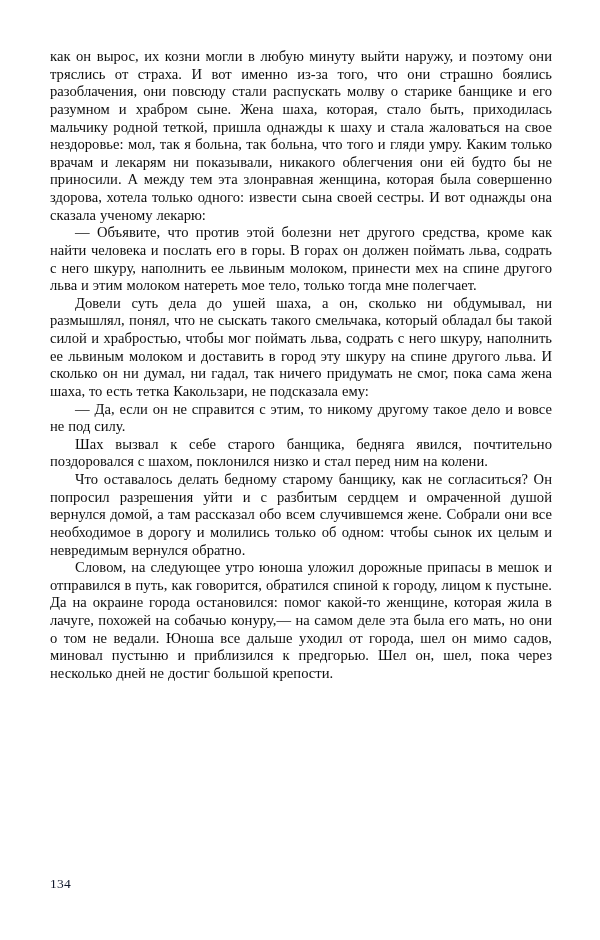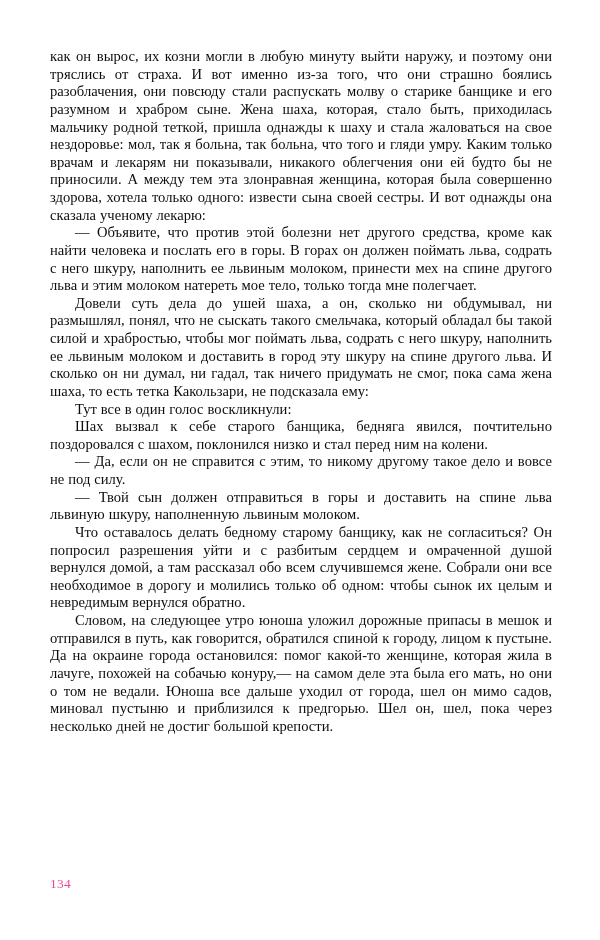--- a/index.html
+++ b/index.html
@@ -53,35 +53,33 @@
     text-indent: 0;
   }
 
   .folio {
     position: absolute;
     left: 50px;
     top: 876px;
     font-size: 13.5px;
     line-height: 16px;
     letter-spacing: 0.3px;
-    color: #ec4899;
+    color: #0f172a;
   }
 </style>
 </head>
 <body>
 
 <div class="page">
 
   <div class="text-block">
     <p class="para continued">как он вырос, их козни могли в любую минуту выйти наружу, и поэтому они тряслись от страха. И вот именно из-за того, что они страшно боялись разоблачения, они повсюду стали распускать молву о старике банщике и его разумном и храбром сыне. Жена шаха, которая, стало быть, приходилась мальчику родной теткой, пришла однажды к шаху и стала жаловаться на свое нездоровье: мол, так я больна, так больна, что того и гляди умру. Каким только врачам и лекарям ни показывали, никакого облегчения они ей будто бы не приносили. А между тем эта злонравная женщина, которая была совершенно здорова, хотела только одного: извести сына своей сестры. И вот однажды она сказала ученому лекарю:</p>
     <p class="para">— Объявите, что против этой болезни нет другого средства, кроме как найти человека и послать его в горы. В горах он должен поймать льва, содрать с него шкуру, наполнить ее львиным молоком, принести мех на спине другого льва и этим молоком натереть мое тело, только тогда мне полегчает.</p>
     <p class="para">Довели суть дела до ушей шаха, а он, сколько ни обдумывал, ни размышлял, понял, что не сыскать такого смельчака, который обладал бы такой силой и храбростью, чтобы мог поймать льва, содрать с него шкуру, наполнить ее львиным молоком и доставить в город эту шкуру на спине другого льва. И сколько он ни думал, ни гадал, так ничего придумать не смог, пока сама жена шаха, то есть тетка Какользари, не подсказала ему:</p>
-    <p class="para">Тут все в один голос воскликнули:</p>
+    <p class="para">— Да, если он не справится с этим, то никому другому такое дело и вовсе не под силу.</p>
     <p class="para">Шах вызвал к себе старого банщика, бедняга явился, почтительно поздоровался с шахом, поклонился низко и стал перед ним на колени.</p>
-    <p class="para">— Да, если он не справится с этим, то никому другому такое дело и вовсе не под силу.</p>
-    <p class="para">— Твой сын должен отправиться в горы и доставить на спине льва львиную шкуру, наполненную львиным молоком.</p>
     <p class="para">Что оставалось делать бедному старому банщику, как не согласиться? Он попросил разрешения уйти и с разбитым сердцем и омраченной душой вернулся домой, а там рассказал обо всем случившемся жене. Собрали они все необходимое в дорогу и молились только об одном: чтобы сынок их целым и невредимым вернулся обратно.</p>
     <p class="para">Словом, на следующее утро юноша уложил дорожные припасы в мешок и отправился в путь, как говорится, обратился спиной к городу, лицом к пустыне. Да на окраине города остановился: помог какой-то женщине, которая жила в лачуге, похожей на собачью конуру,— на самом деле эта была его мать, но они о том не ведали. Юноша все дальше уходил от города, шел он мимо садов, миновал пустыню и приблизился к предгорью. Шел он, шел, пока через несколько дней не достиг большой крепости.</p>
   </div>
 
   <div class="folio">134</div>
 
 </div>
 
 </body></html>

